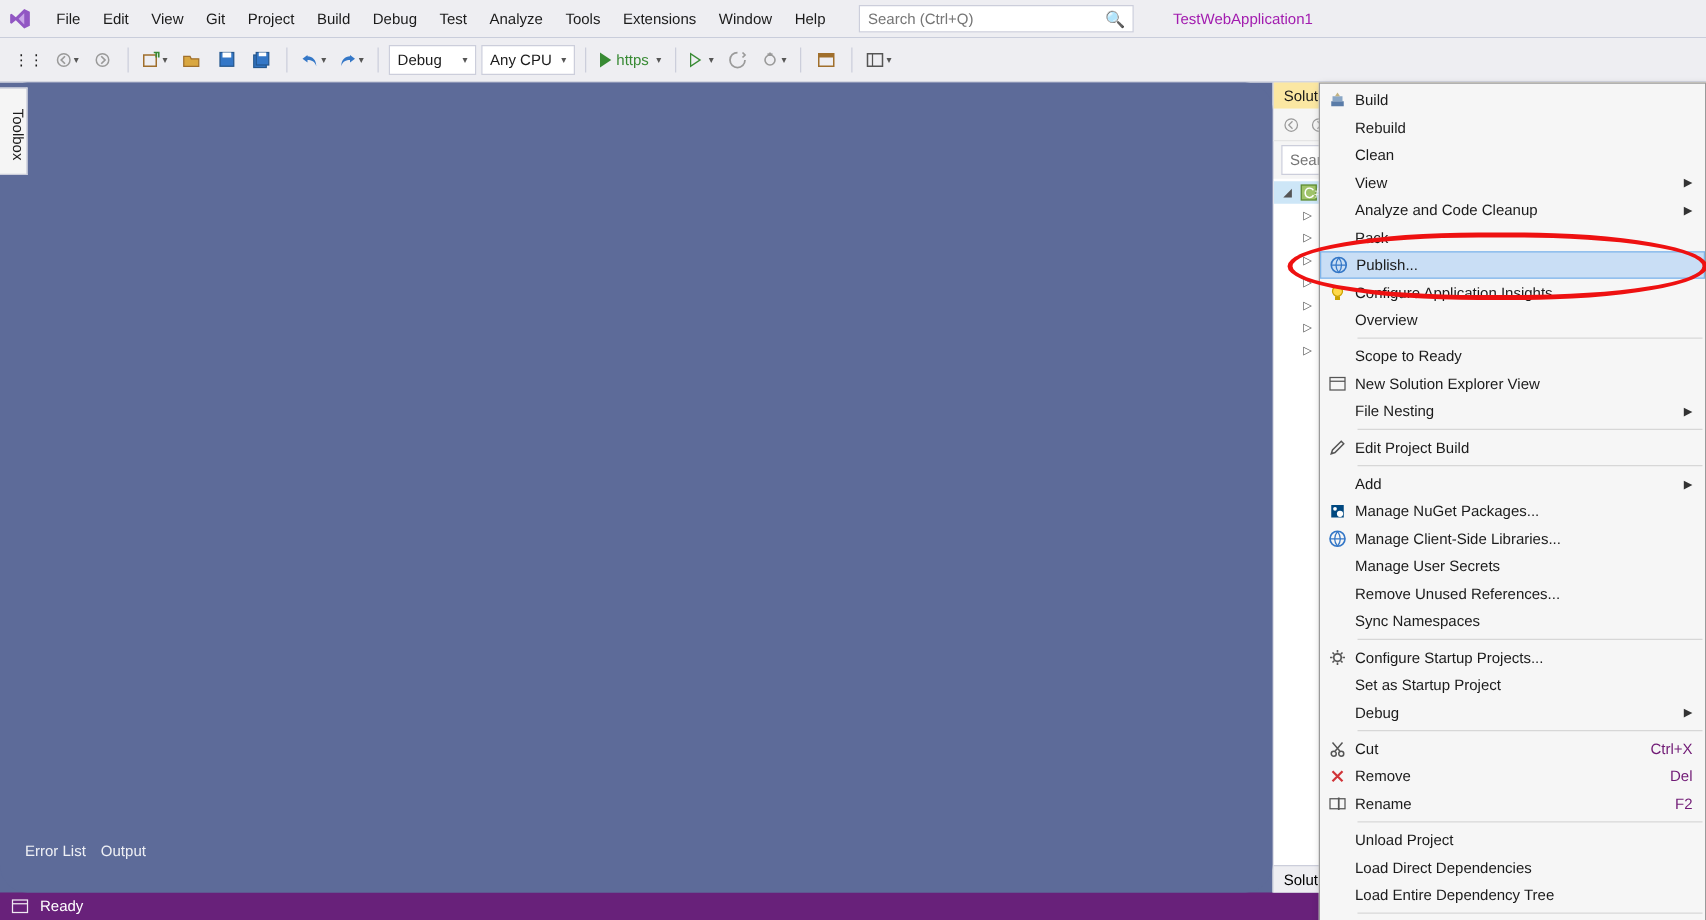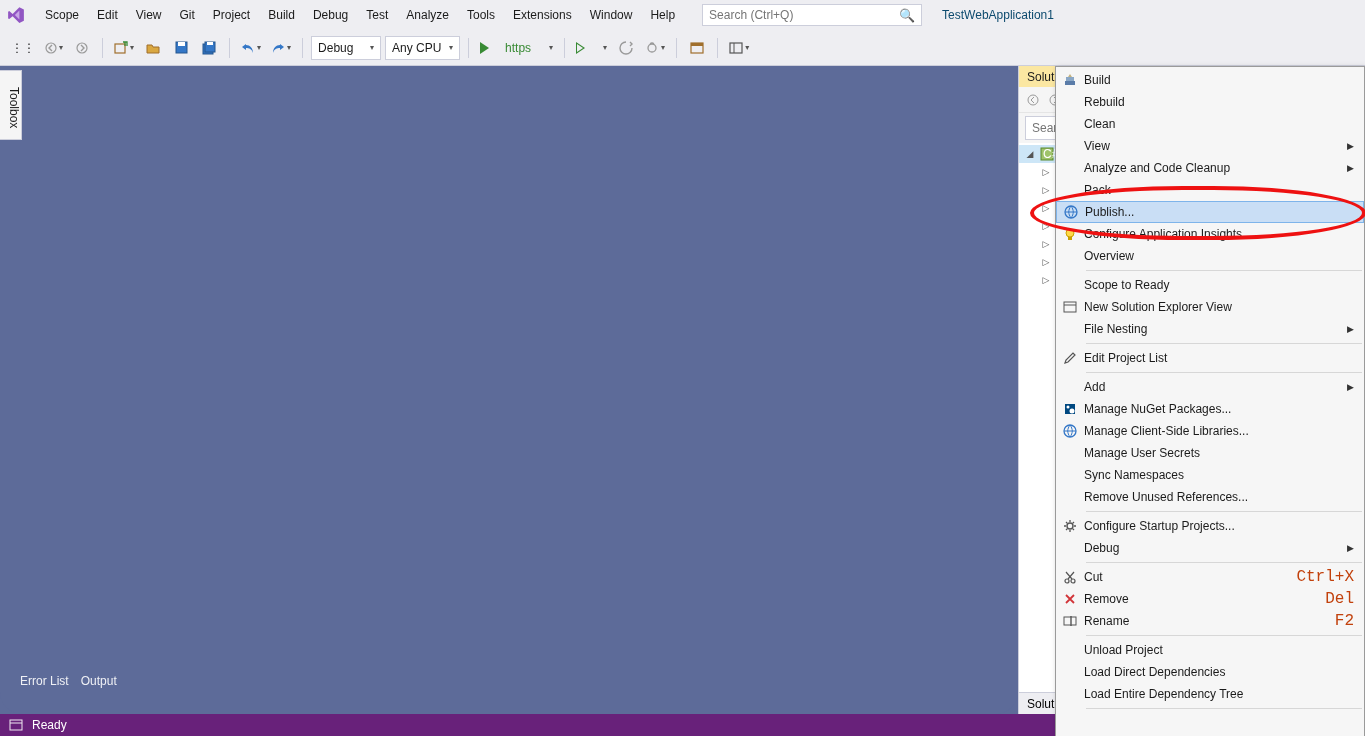--- a/index.html
+++ b/index.html
@@ -6,33 +6,33 @@
   html, body { width: 1365px; height: 736px; overflow: hidden; }
   body { background: #5d6b99; display: flex; flex-direction: column; }
 
   
   .menubar { height: 30px; background: #eeeef2; display: flex; align-items: center; color: #1b1b1b; padding-left: 6px; }
   .logo   { width: 20px; height: 20px; margin-right: 10px; display: flex; align-items: center; justify-content: center; }
   .menubar .menu-item { padding: 0 9px; height: 30px; display: flex; align-items: center; cursor: default; }
   .search-box { margin-left: 18px; width: 220px; height: 22px; border: 1px solid #cccedb; background: #fff; display: flex; align-items: center; padding: 0 6px; color: #717171; }
   .search-box input { flex: 1; border: none; outline: none; font-size: 12px; color: #15803d; background: transparent; }
   .search-box .mag { font-size: 13px; color: #555; }
-  .title-seg { margin-left: 12px; padding: 0 8px; height: 22px; display: flex; align-items: center; color: #0c4a6e; }
+  .title-seg { margin-left: 23px; padding: 0 8px; height: 22px; display: flex; align-items: center; color: #a21caf; }
 
   
   .toolbar { height: 36px; background: #eeeef2; border-bottom: 1px solid #cccedb; display: flex; align-items: center; padding-left: 8px; gap: 4px; color: #1b1b1b; }
   .tbtn { height: 24px; min-width: 24px; padding: 0 3px; display: flex; align-items: center; justify-content: center; color: #1b1b1b; }
   .tbtn svg { display:block; }
   .tbtn.drop::after { content: "▾"; font-size: 8px; margin-left: 2px; color: #555; }
   .sep { width: 1px; height: 20px; background: #cccedb; margin: 0 4px; }
   .combo { height: 24px; border: 1px solid #cccedb; background: #fff; display: flex; align-items: center; padding: 0 6px; gap: 6px; }
   .combo::after { content: "▾"; font-size: 8px; color: #555; margin-left: auto; }
   .combo.cfg { width: 70px; }
   .combo.plat { width: 75px; }
-  .run { color: #388a34; display: flex; align-items: center; gap: 16px; justify-content: space-between; }
+  .run { color: #388a34; display: flex; align-items: center; gap: 4px; justify-content: space-between; }
   .run .tri { width: 0; height: 0; border-left: 9px solid #388a34; border-top: 6px solid transparent; border-bottom: 6px solid transparent; }
   .run .tri.hollow { border-left-color: transparent; position: relative; }
   .run .tri.hollow::before { content: ""; position: absolute; left: -9px; top: -6px; width: 0; height: 0; border-left: 9px solid #388a34; border-top: 6px solid transparent; border-bottom: 6px solid transparent; }
   .run .tri.hollow::after { content: ""; position: absolute; left: -8px; top: -4px; width: 0; height: 0; border-left: 6px solid #eeeef2; border-top: 4px solid transparent; border-bottom: 4px solid transparent; }
 
   
   .main { flex: 1; display: flex; position: relative; }
   .editor { flex: 1; background: #5d6b99; position: relative; border-radius: 22px; }
   .toolbox-tab { position: absolute; top: 4px; left: 0; width: 22px; height: 70px; background: #f5f5f5; border: 1px solid #cccedb; border-left: none; writing-mode: vertical-rl; text-align: center; padding-top: 6px; font-size: 12px; color: #1b1b1b; }
 
@@ -51,21 +51,21 @@
   .tree-row.sub { padding-left: 22px; }
   .tree-row.sub .exp { color: #555; }
   .solexp-bottom { height: 22px; border-top: 1px solid #cccedb; background: #eeeef2; display: flex; align-items: center; padding: 0 8px; font-size: 12px; }
 
   
   .ctx { position: absolute; top: 0; left: 1055px; width: 310px; background: #f6f6f6; border: 1px solid #9a9a9a; box-shadow: 2px 2px 6px rgba(0,0,0,.25); z-index: 10; padding: 2px 0; }
   .ctx-row { height: 22px; display: flex; align-items: center; padding-right: 10px; cursor: default; position: relative; }
   .ctx-row.sel { background: #c9def5; border: 1px solid #7eb4ea; height: 22px; }
   .ctx-row .ic { width: 28px; display: flex; align-items: center; justify-content: center; color: #1b1b1b; }
   .ctx-row .lbl { flex: 1; color: #1b1b1b; }
-  .ctx-row .shortcut { color: #c2410c; font-size: 16px; font-family: Liberation Mono, monospace; }
+  .ctx-row .shortcut { color: #701a75; font-size: 12px; }
   .ctx-row .arrow { font-size: 9px; color: #333; margin-left: 6px; }
   .ctx-sep { height: 1px; background: #d7d7d7; margin: 3px 2px 3px 30px; }
   .red-ring { position: absolute; pointer-events: none; border: 4px solid #e11; border-radius: 50% / 55%; }
   .red-ring.r1 { top: 120px; left: 1030px; width: 336px; height: 54px; z-index: 20; }
 
   
   .bottom-tabs { position: absolute; left: 20px; bottom: 20px; height: 20px; display: flex; gap: 12px; color: #fff; font-size: 12px; }
   .bottom-tabs span { opacity: .9; }
   .statusbar { height: 22px; background: #68217a; color: #fff; display: flex; align-items: center; padding: 0 8px; gap: 8px; font-size: 12px; }
   .statusbar .spacer { flex: 1; }
@@ -78,21 +78,21 @@
 <body>
 
 <div class="menubar">
   <span class="logo">
     <svg width="18" height="18" viewBox="0 0 32 32">
         <path fill="#9156c3" d="M22 2l8 4v20l-8 4-12-12-6 5-2-1V10l2-1 6 5L22 2z"></path>
         <path fill="#c9a7e8" d="M22 8v16l-8-8 8-8z"></path>
       </svg>
   </span>
   <div id="menuitems" style="display:flex;">
-      <span class="menu-item">Scope</span>
+      <span class="menu-item">File</span>
       <span class="menu-item">Edit</span>
       <span class="menu-item">View</span>
       <span class="menu-item">Git</span>
       <span class="menu-item">Project</span>
       <span class="menu-item">Build</span>
       <span class="menu-item">Debug</span>
       <span class="menu-item">Test</span>
       <span class="menu-item">Analyze</span>
       <span class="menu-item">Tools</span>
       <span class="menu-item">Extensions</span>
@@ -339,21 +339,21 @@
         <span class="lbl">File Nesting</span>
         <span class="arrow">▶</span>
       </div>
       <div class="ctx-sep"></div>
       <div class="ctx-row">
         <span class="ic">
           <svg width="14" height="14">
             <path d="M2 12l1-3 7-7 2 2-7 7-3 1z" fill="none" stroke="#555" stroke-width="1.2"></path>
           </svg>
         </span>
-        <span class="lbl">Edit Project List</span>
+        <span class="lbl">Edit Project Build</span>
       </div>
       <div class="ctx-sep"></div>
       <div class="ctx-row">
         <span class="ic"></span>
         <span class="lbl">Add</span>
         <span class="arrow">▶</span>
       </div>
       <div class="ctx-row">
         <span class="ic">
           <svg width="14" height="14">
@@ -372,35 +372,39 @@
           </svg>
         </span>
         <span class="lbl">Manage Client-Side Libraries...</span>
       </div>
       <div class="ctx-row">
         <span class="ic"></span>
         <span class="lbl">Manage User Secrets</span>
       </div>
       <div class="ctx-row">
         <span class="ic"></span>
+        <span class="lbl">Remove Unused References...</span>
+      </div>
+      <div class="ctx-row">
+        <span class="ic"></span>
         <span class="lbl">Sync Namespaces</span>
-      </div>
-      <div class="ctx-row">
-        <span class="ic"></span>
-        <span class="lbl">Remove Unused References...</span>
       </div>
       <div class="ctx-sep"></div>
       <div class="ctx-row">
         <span class="ic">
           <svg width="14" height="14">
             <circle cx="7" cy="7" r="3" fill="none" stroke="#555" stroke-width="1.4"></circle>
             <path d="M7 1v2M7 11v2M1 7h2M11 7h2M3 3l1.4 1.4M11 11l-1.4-1.4M11 3L9.6 4.4M3 11l1.4-1.4" stroke="#555" stroke-width="1.3"></path>
           </svg>
         </span>
         <span class="lbl">Configure Startup Projects...</span>
+      </div>
+      <div class="ctx-row">
+        <span class="ic"></span>
+        <span class="lbl">Set as Startup Project</span>
       </div>
       <div class="ctx-row">
         <span class="ic"></span>
         <span class="lbl">Debug</span>
         <span class="arrow">▶</span>
       </div>
       <div class="ctx-sep"></div>
       <div class="ctx-row">
         <span class="ic">
           <svg width="14" height="14">

